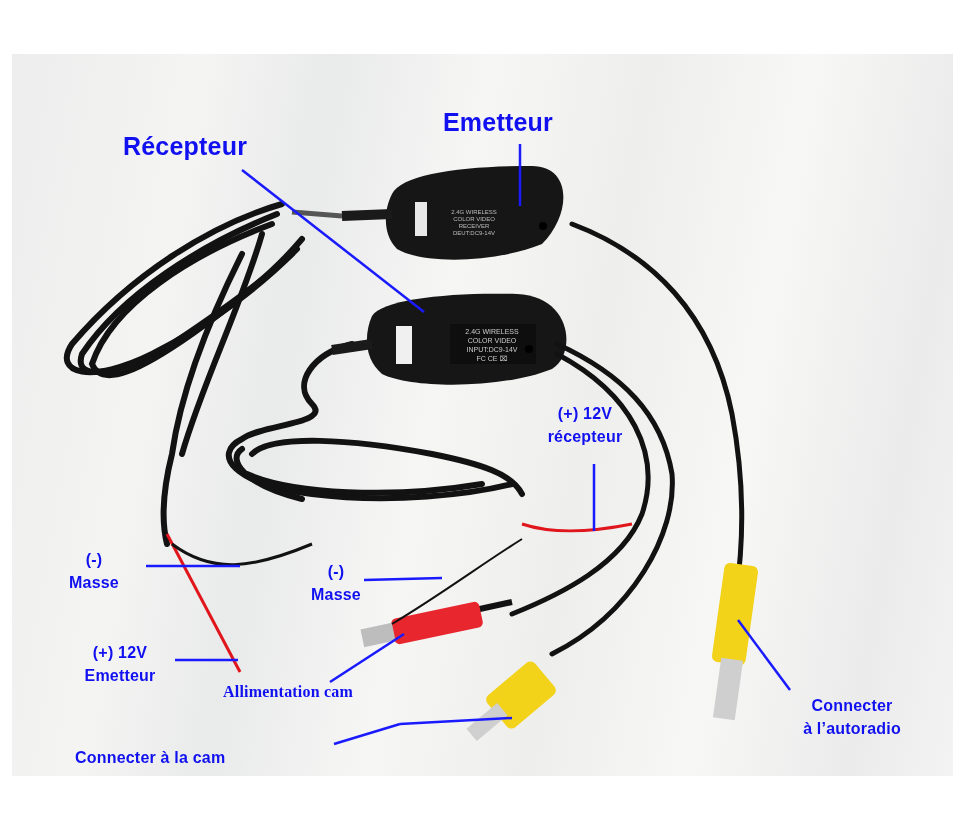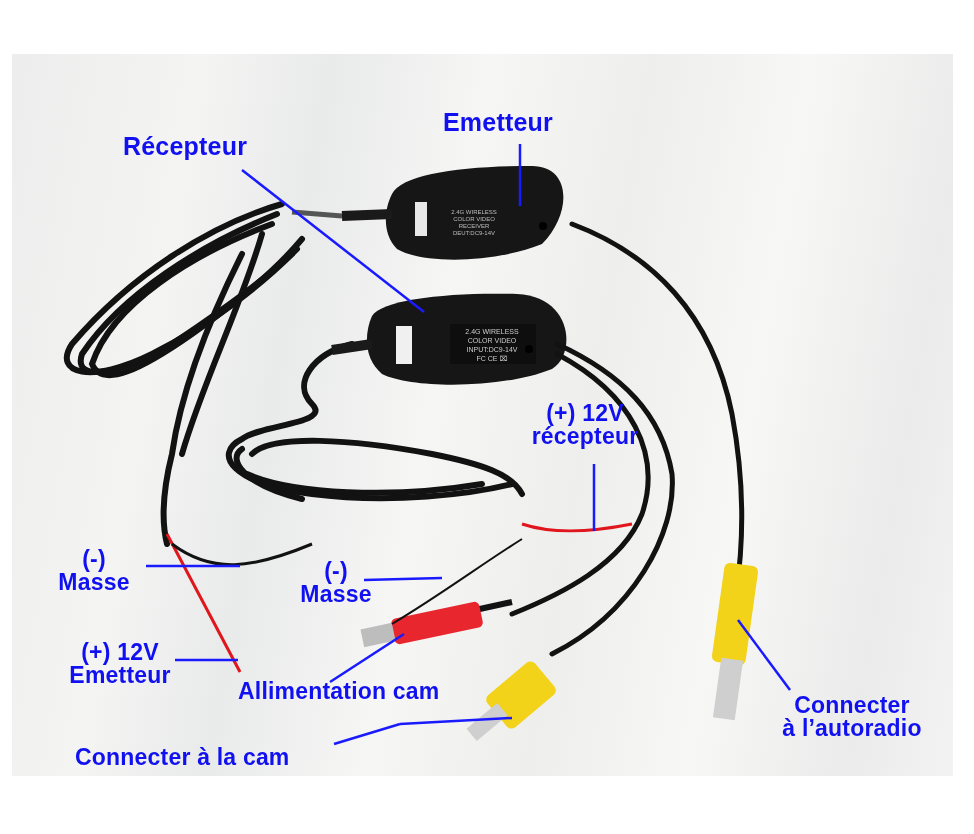--- a/index.html
+++ b/index.html
@@ -1,20 +1,20 @@
 <!DOCTYPE html>
 <html><head>
 <meta charset="utf-8">
 <style>
   html, body { margin:0; padding:0; background:#ffffff; }
   body { width:974px; height:834px; position:relative; overflow:hidden; font-family:"Liberation Sans", sans-serif; }
   #photo { position:absolute; left:12px; top:54px; width:941px; height:722px;
     background: linear-gradient(100deg,#ecedec 0%,#f4f4f3 18%,#e9eaea 30%,#f6f6f5 45%,#eeeeed 60%,#f7f7f6 75%,#ebebeb 90%,#f3f3f3 100%); overflow:hidden; }
   #photo svg { position:absolute; left:0; top:0; }
-  .lbl { position:absolute; color:#1010f0; font-weight:bold; font-size:23px; line-height:23px; white-space:nowrap; letter-spacing:0.2px; }
+  .lbl { position:absolute; color:#1010f0; font-weight:bold; font-size:16px; line-height:23px; white-space:nowrap; letter-spacing:0.2px; }
   .big { font-size:25px; line-height:27px; }
   .c { text-align:center; }
 </style>
 </head>
 <body>
 
 <div id="photo">
   <svg width="941" height="722" viewBox="0 0 941 722">
 
     <g fill="none" stroke="#121212" stroke-width="6" stroke-linecap="round">
@@ -114,19 +114,19 @@
 <div class="lbl c" style="left:290px;top:560px;width:92px;">
   <div>(-)</div>
   <div>Masse</div>
 </div>
 
 <div class="lbl c" style="left:50px;top:641px;width:140px;">
   <div>(+) 12V</div>
   <div>Emetteur</div>
 </div>
 
-<div class="lbl" style="left:238px;top:680px;">Allimentation cam</div>
+<div class="lbl" style="left:223px;top:680px;font-family:Liberation Serif, serif;">Allimentation cam</div>
 <div class="lbl" style="left:75px;top:746px;">Connecter à la cam</div>
 
 <div class="lbl c" style="left:752px;top:694px;width:200px;">
   <div>Connecter</div>
   <div>à l’autoradio</div>
 </div>
 
 </body></html>

